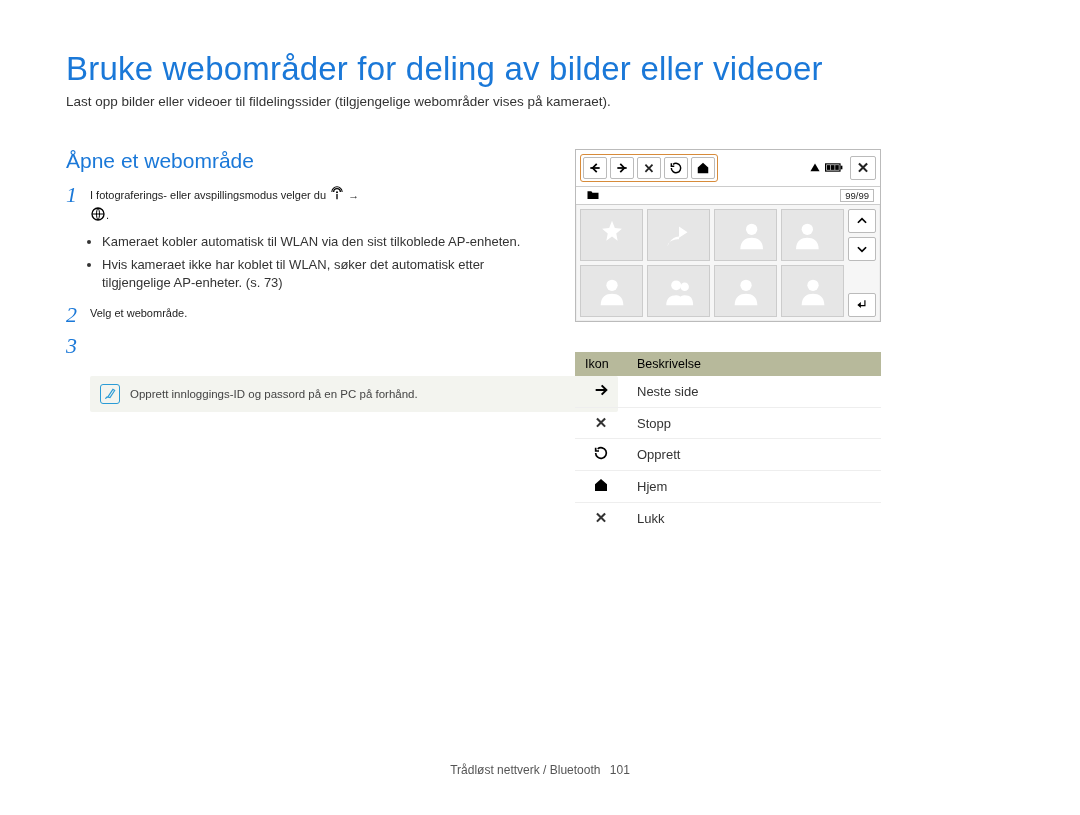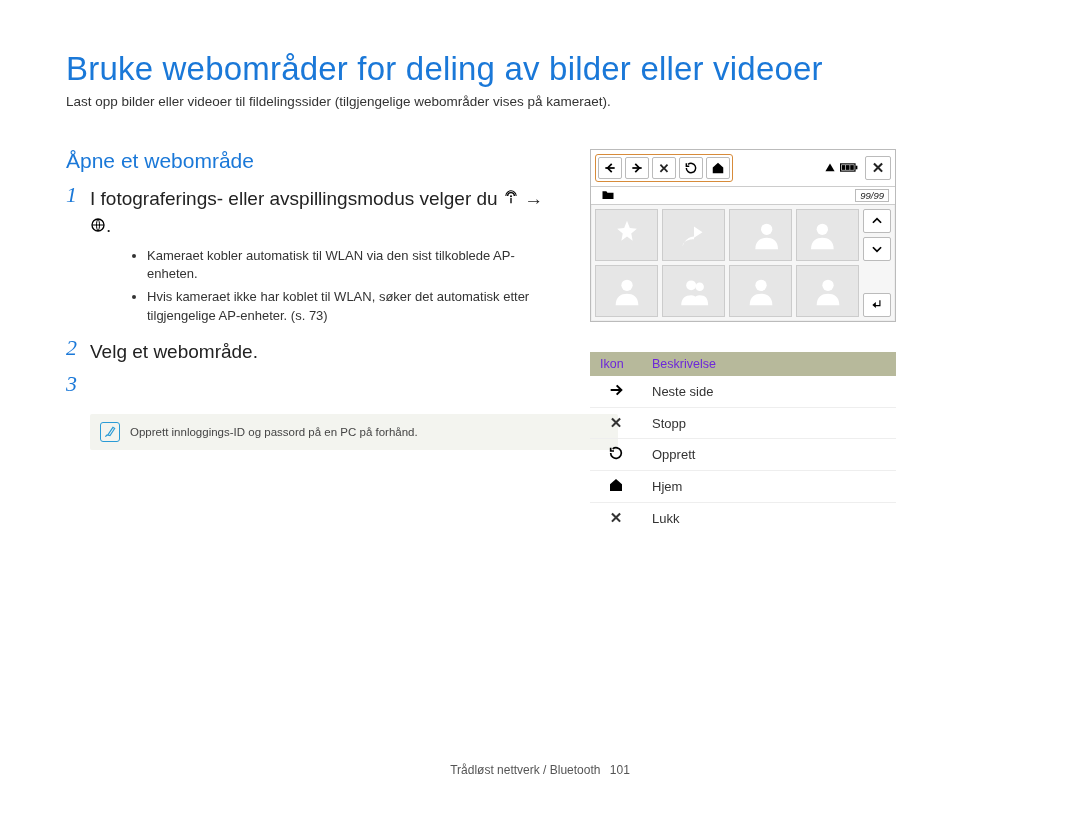--- a/index.html
+++ b/index.html
@@ -22,21 +22,21 @@
     margin: 10px 0 6px 0;
     letter-spacing: 0.2px;
   }
   .subtitle {
     font-size: 13.5px;
     color: #333;
     margin-bottom: 40px;
   }
   .columns {
     display: flex;
-    gap: 44px;
+    gap: 29px;
   }
   .col-left { width: 480px; }
   .col-right { flex: 1; }
   .section-title {
     color: #1a78d8;
     font-size: 21px;
     font-weight: 400;
     margin: 0 0 10px 0;
   }
   .steps { }
@@ -47,37 +47,37 @@
   .step-num {
     color: #1a78d8;
     font-style: italic;
     font-size: 22px;
     font-family: Georgia, serif;
     width: 24px;
     flex-shrink: 0;
     line-height: 1.1;
   }
   .step-body {
-    font-size: 19px;
+    font-size: 11px;
     line-height: 1.4;
     padding-top: 3px;
   }
   .step-body .inline-icon {
     display: inline-block;
     vertical-align: middle;
   }
   .bullets {
     list-style: disc;
     margin: 6px 0 10px 0;
     padding-left: 36px;
     font-size: 13px;
     color: #333;
     line-height: 1.45;
   }
-  .bullets li { margin-bottom: 4px; margin-left: 45px; }
+  .bullets li { margin-bottom: 4px; }
   .note-box {
     background: #f3f4ef;
     display: flex;
     align-items: center;
     padding: 8px 10px;
     border-radius: 2px;
     margin: 18px 0 0 24px;
     width: 528px;
   }
   .note-icon {
@@ -139,21 +139,20 @@
   .tool-btn.big { width: 26px; height: 24px; }
   .tool-spacer { flex: 1; }
   .status-icons { display: flex; gap: 4px; align-items: center; font-size: 11px; margin-right: 4px;}
   .device-sub {
     display: flex;
     align-items: center;
     padding: 2px 6px;
     background: #fff;
     border-bottom: 1px solid #ccc;
     font-size: 10px;
-    font-style: italic;
   }
   .folder-icn { margin-left: 4px; margin-right: auto;}
   .page-counter {
     border: 1px solid #bbb;
     padding: 0 4px;
     font-size: 9.5px;
     background: #fff;
   }
   .device-body {
     display: flex;
@@ -193,21 +192,21 @@
 
   
   .icon-table {
     width: 306px;
     margin-top: 30px;
     border-collapse: collapse;
     font-size: 13px;
   }
   .icon-table th {
     background: #b7b99b;
-    color: #6d28d9;
+    color: #000000;
     font-weight: 400;
     text-align: left;
     padding: 5px 10px;
     font-size: 12.5px;
   }
   .icon-table td {
     padding: 6px 10px;
     border-bottom: 1px solid #eee;
     color: #333;
   }

